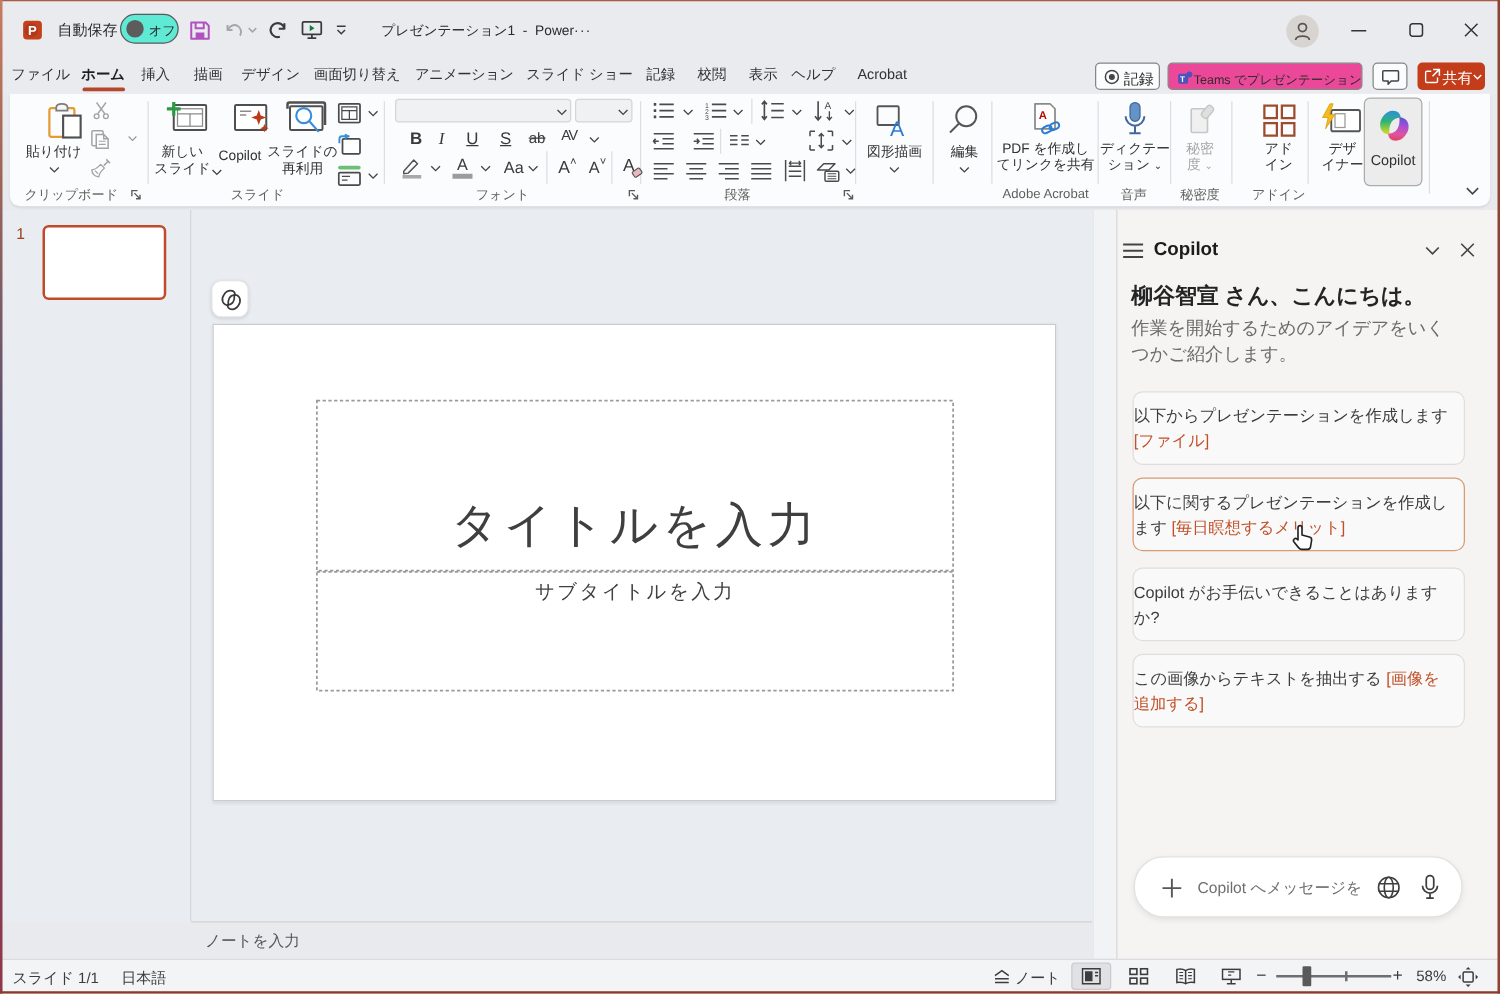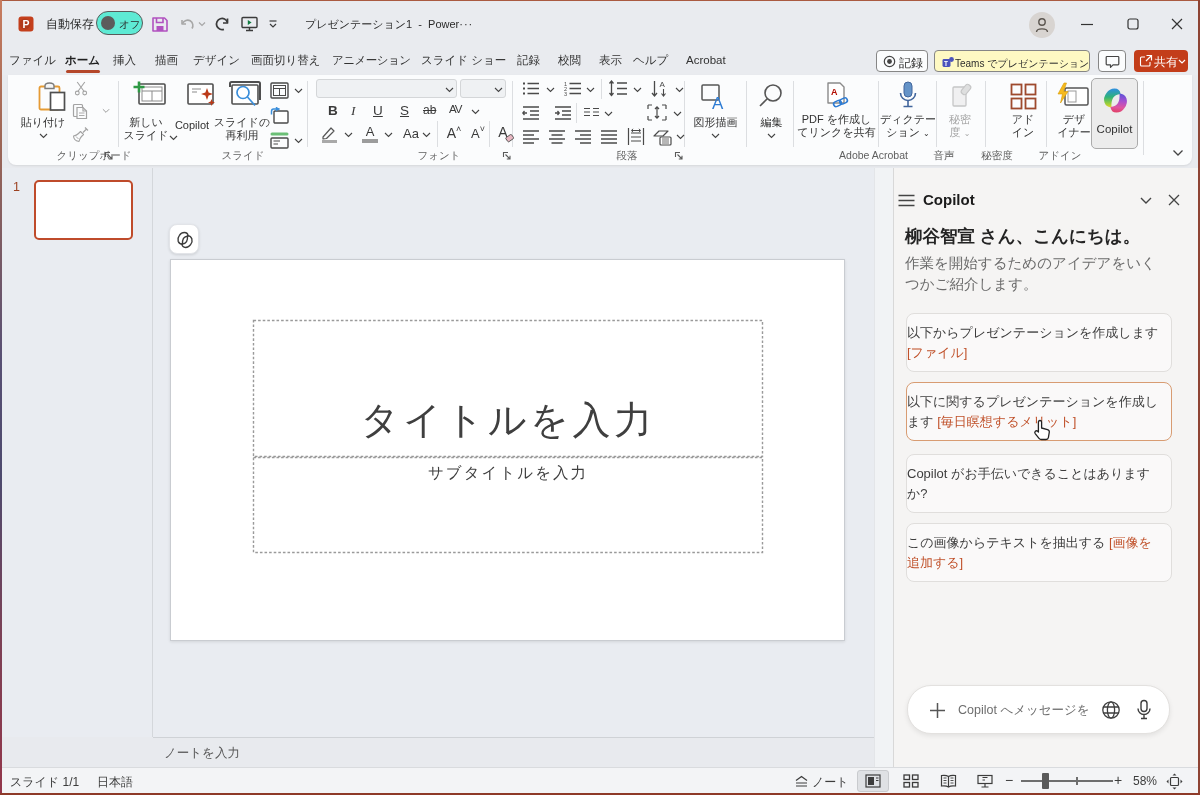--- a/index.html
+++ b/index.html
@@ -13,21 +13,21 @@
   #frame-bottom { left:0; bottom:0; width:1200px; height:2px; background:#8e3a28; }
   
   #titlebar { left:2px; top:2px; width:1196px; height:45px; background:#e9ebef; }
   .tb-txt { font-size:12px; color:#2b2b2b; }
   
   #tabrow { left:2px; top:47px; width:1196px; height:28px; background:#e9ebef; }
   .tab { position:absolute; top:0; height:26px; line-height:26px; font-size:11.5px; color:#323232; text-align:left; white-space:nowrap; }
   
   #ribbon { left:8px; top:75px; width:1184px; height:90px; background:#fbfcfd; border-radius:0 0 8px 8px; box-shadow:0 1px 2px rgba(0,0,0,0.08); }
   .gsep { position:absolute; top:6px; height:66px; width:1px; background:#dcdee1; }
-  .glabel { position:absolute; top:74px; font-size:10.5px; color:#5f5f5f; text-align:center;margin-left:37px; }
+  .glabel { position:absolute; top:74px; font-size:10.5px; color:#5f5f5f; text-align:center; }
   .glauncher { position:absolute; top:76px; width:10px; height:10px; }
   .ric { position:absolute; }
   .rtxt { position:absolute; font-size:11px; color:#323232; text-align:center; line-height:13px; white-space:nowrap; }
   .chev { position:absolute; font-size:8px; color:#444; }
   
   #content { left:2px; top:168px; width:891px; height:569px; background:#e9ecf1; }
   #thumbdiv { left:152px; top:168px; width:1px; height:569px; background:#d4d7db; }
   #slide { left:170px; top:259px; width:675px; height:382px; background:#ffffff; border:1px solid #c9ccd1; box-shadow:0 1px 3px rgba(0,0,0,0.10); }
   #notesline { left:153px; top:737px; width:721px; height:1px; background:#cfd2d6; }
   
@@ -120,21 +120,21 @@
   <span class="tab" style="left:684px">Acrobat</span>
 
   <div class="abs" style="left:874px;top:3px;width:52px;height:22px;border:1px solid #868686;border-radius:4px;background:#fbfcfd">
     <svg class="abs" style="left:6px;top:4px" width="13" height="13" viewBox="0 0 13 13" fill="none" stroke="#444" stroke-width="1.2">
       <circle cx="6.5" cy="6.5" r="5.2"></circle>
         <circle cx="6.5" cy="6.5" r="2.4" fill="#444" stroke="none"></circle>
     </svg>
     <span class="abs" style="left:22px;top:4px;font-size:12px;color:#2e2e2e">記録</span>
   </div>
 
-  <div class="abs" style="left:932px;top:3px;width:156px;height:22px;border:1px solid #868686;border-radius:4px;background:#fef9c3">
+  <div class="abs" style="left:932px;top:3px;width:156px;height:22px;border:1px solid #868686;border-radius:4px;background:#ec4899">
     <svg class="abs" style="left:7px;top:5px" width="13" height="13" viewBox="0 0 13 13">
       <rect x="0.5" y="3" width="8" height="8" rx="1.4" fill="#4b53bc"></rect>
       <circle cx="9.5" cy="3.5" r="2.4" fill="#4b53bc"></circle>
       <text x="2" y="9.6" font-size="6.5" fill="#fff" font-family="Liberation Sans,sans-serif" font-weight="bold">T</text>
     </svg>
     <span class="abs" style="left:20px;top:6px;font-size:10px;color:#2e2e2e;white-space:nowrap">Teams でプレゼンテーション</span>
   </div>
 
   <div class="abs" style="left:1096px;top:3px;width:28px;height:22px;border:1px solid #868686;border-radius:4px;background:#fbfcfd">
     <svg class="abs" style="left:6px;top:4px" width="15" height="14" viewBox="0 0 15 14" fill="none" stroke="#444" stroke-width="1.2">

